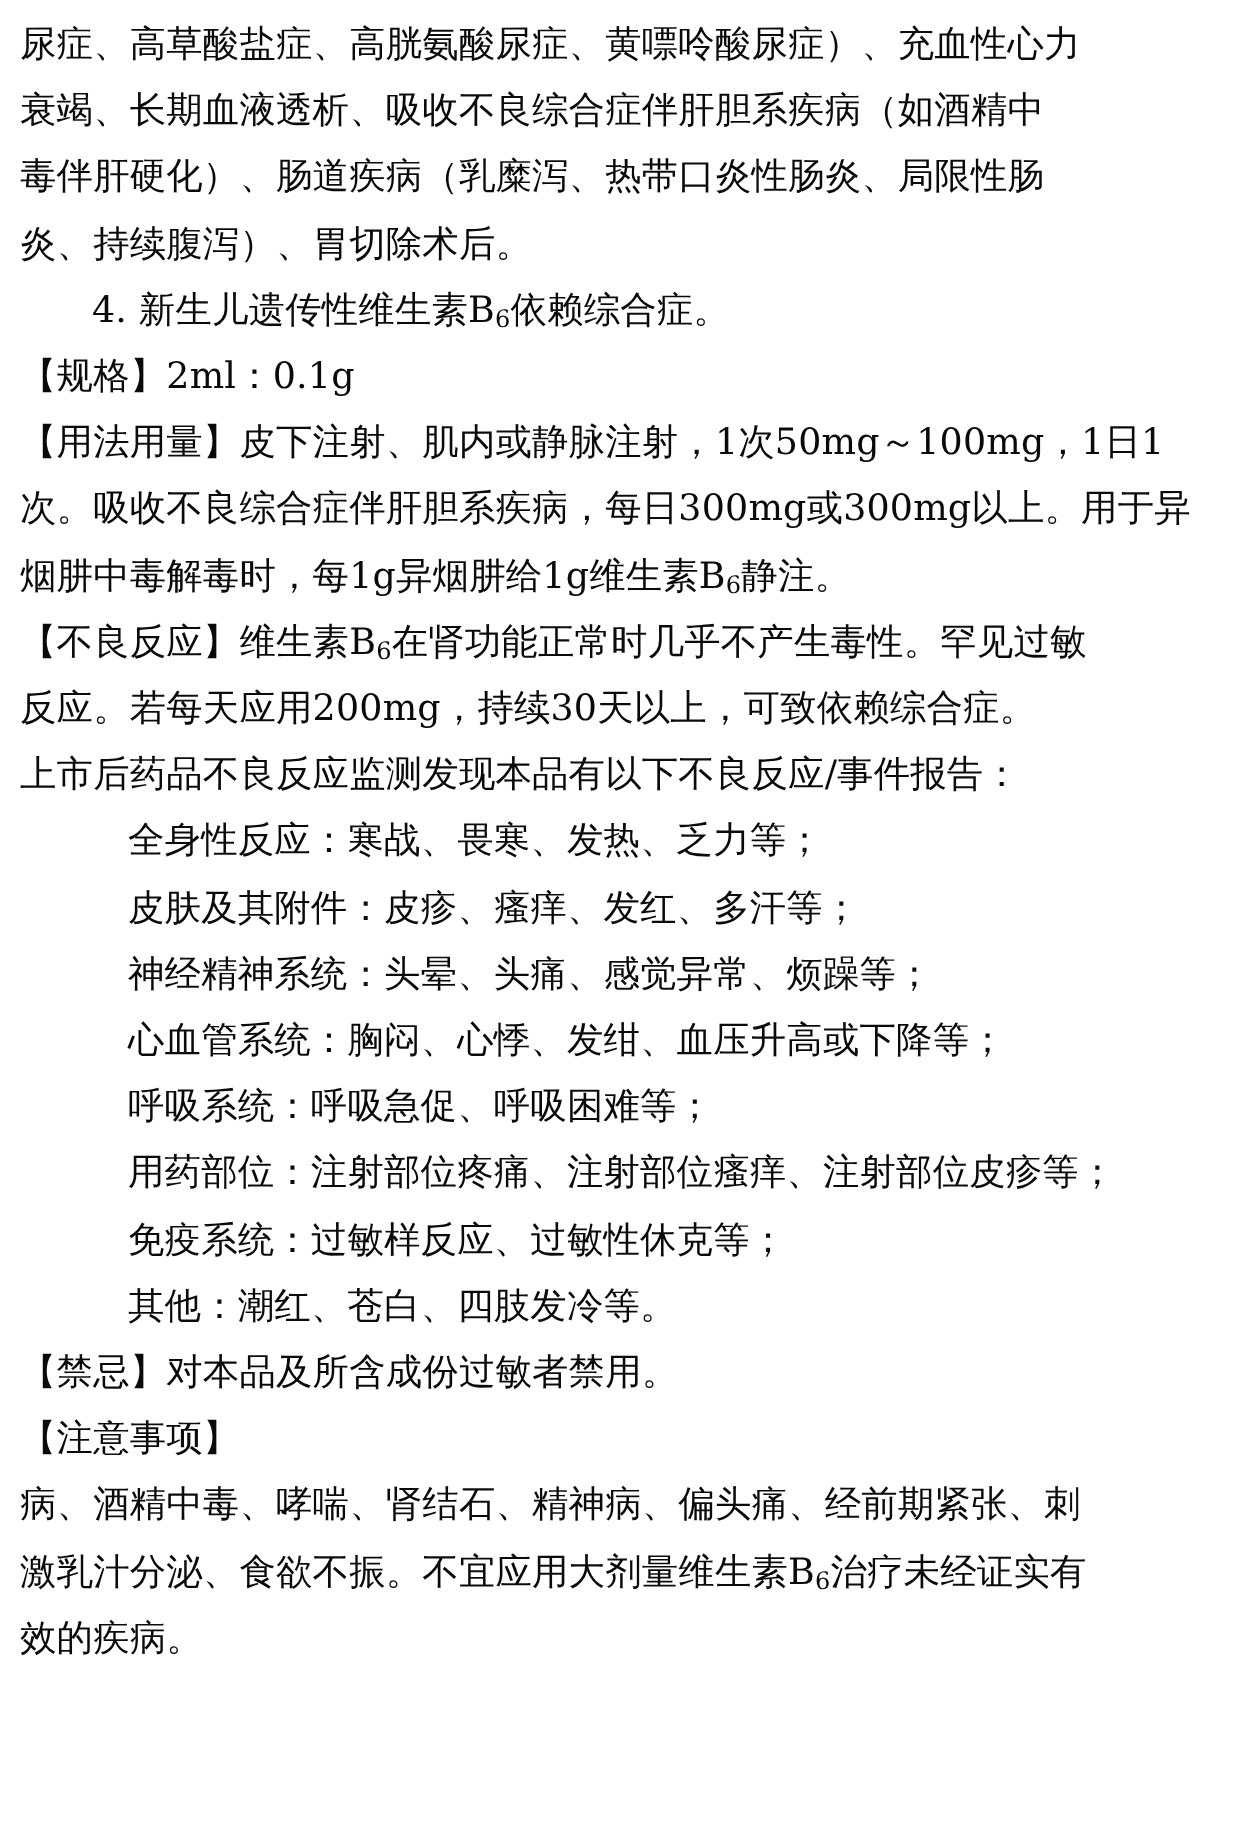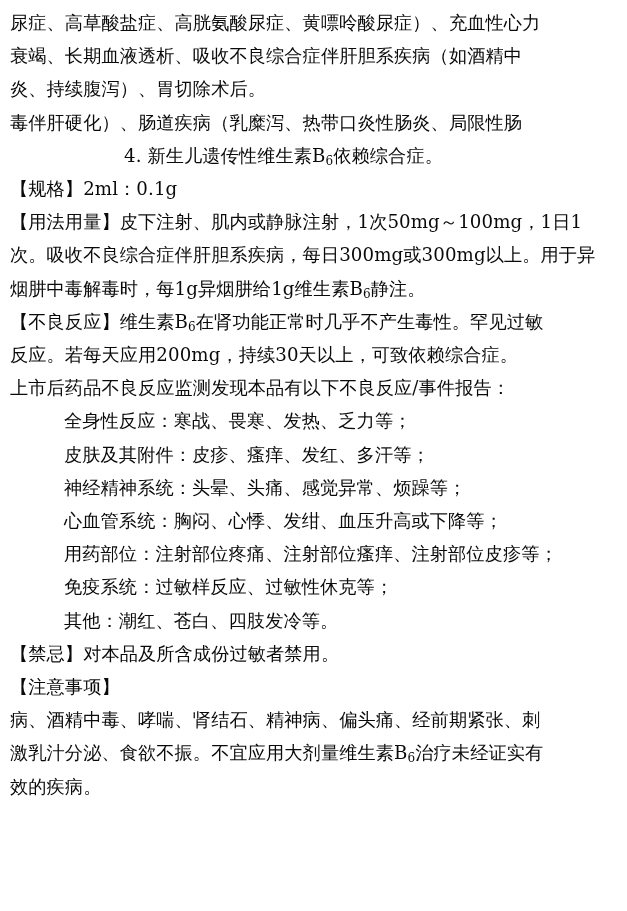--- a/index.html
+++ b/index.html
@@ -20,49 +20,50 @@
     box-sizing: border-box;
     padding: 6px 12px 0 10px;
   }
   .line {
     font-size: 18.2px;
     line-height: 33.2px;
     letter-spacing: 0.1px;
     white-space: nowrap;
   }
   .indent1 { text-indent: 0; padding-left: 0; }
-  .indent-num { padding-left: 36px; text-align: center; }
+  .indent-num { padding-left: 36px; }
   .indent-sub { padding-left: 54px; }
   sub {
     font-size: 0.66em;
     vertical-align: -0.22em;
     line-height: 0;
   }
 </style>
 </head>
 <body>
 
 <div class="page">
   <div id="lines">
       <div class="line indent1">尿症、高草酸盐症、高胱氨酸尿症、黄嘌呤酸尿症）、充血性心力</div>
       <div class="line indent1">衰竭、长期血液透析、吸收不良综合症伴肝胆系疾病（如酒精中</div>
+      <div class="line indent1">毒伴肝硬化）、肠道疾病（乳糜泻、热带口炎性肠炎、局限性肠</div>
       <div class="line indent1">炎、持续腹泻）、胃切除术后。</div>
-      <div class="line indent1">毒伴肝硬化）、肠道疾病（乳糜泻、热带口炎性肠炎、局限性肠</div>
       <div class="line indent-num">4. 新生儿遗传性维生素B<sub>6</sub>依赖综合症。</div>
       <div class="line indent1">【规格】2ml：0.1g</div>
       <div class="line indent1">【用法用量】皮下注射、肌内或静脉注射，1次50mg～100mg，1日1</div>
       <div class="line indent1">次。吸收不良综合症伴肝胆系疾病，每日300mg或300mg以上。用于异</div>
       <div class="line indent1">烟肼中毒解毒时，每1g异烟肼给1g维生素B<sub>6</sub>静注。</div>
       <div class="line indent1">【不良反应】维生素B<sub>6</sub>在肾功能正常时几乎不产生毒性。罕见过敏</div>
       <div class="line indent1">反应。若每天应用200mg，持续30天以上，可致依赖综合症。</div>
       <div class="line indent1">上市后药品不良反应监测发现本品有以下不良反应/事件报告：</div>
       <div class="line indent-sub">全身性反应：寒战、畏寒、发热、乏力等；</div>
       <div class="line indent-sub">皮肤及其附件：皮疹、瘙痒、发红、多汗等；</div>
       <div class="line indent-sub">神经精神系统：头晕、头痛、感觉异常、烦躁等；</div>
       <div class="line indent-sub">心血管系统：胸闷、心悸、发绀、血压升高或下降等；</div>
+      <div class="line indent-sub">呼吸系统：呼吸急促、呼吸困难等；</div>
       <div class="line indent-sub">用药部位：注射部位疼痛、注射部位瘙痒、注射部位皮疹等；</div>
       <div class="line indent-sub">免疫系统：过敏样反应、过敏性休克等；</div>
       <div class="line indent-sub">其他：潮红、苍白、四肢发冷等。</div>
       <div class="line indent1">【禁忌】对本品及所含成份过敏者禁用。</div>
       <div class="line indent1">【注意事项】</div>
       <div class="line indent1">病、酒精中毒、哮喘、肾结石、精神病、偏头痛、经前期紧张、刺</div>
       <div class="line indent1">激乳汁分泌、食欲不振。不宜应用大剂量维生素B<sub>6</sub>治疗未经证实有</div>
       <div class="line indent1">效的疾病。</div>
     </div>
 </div>

